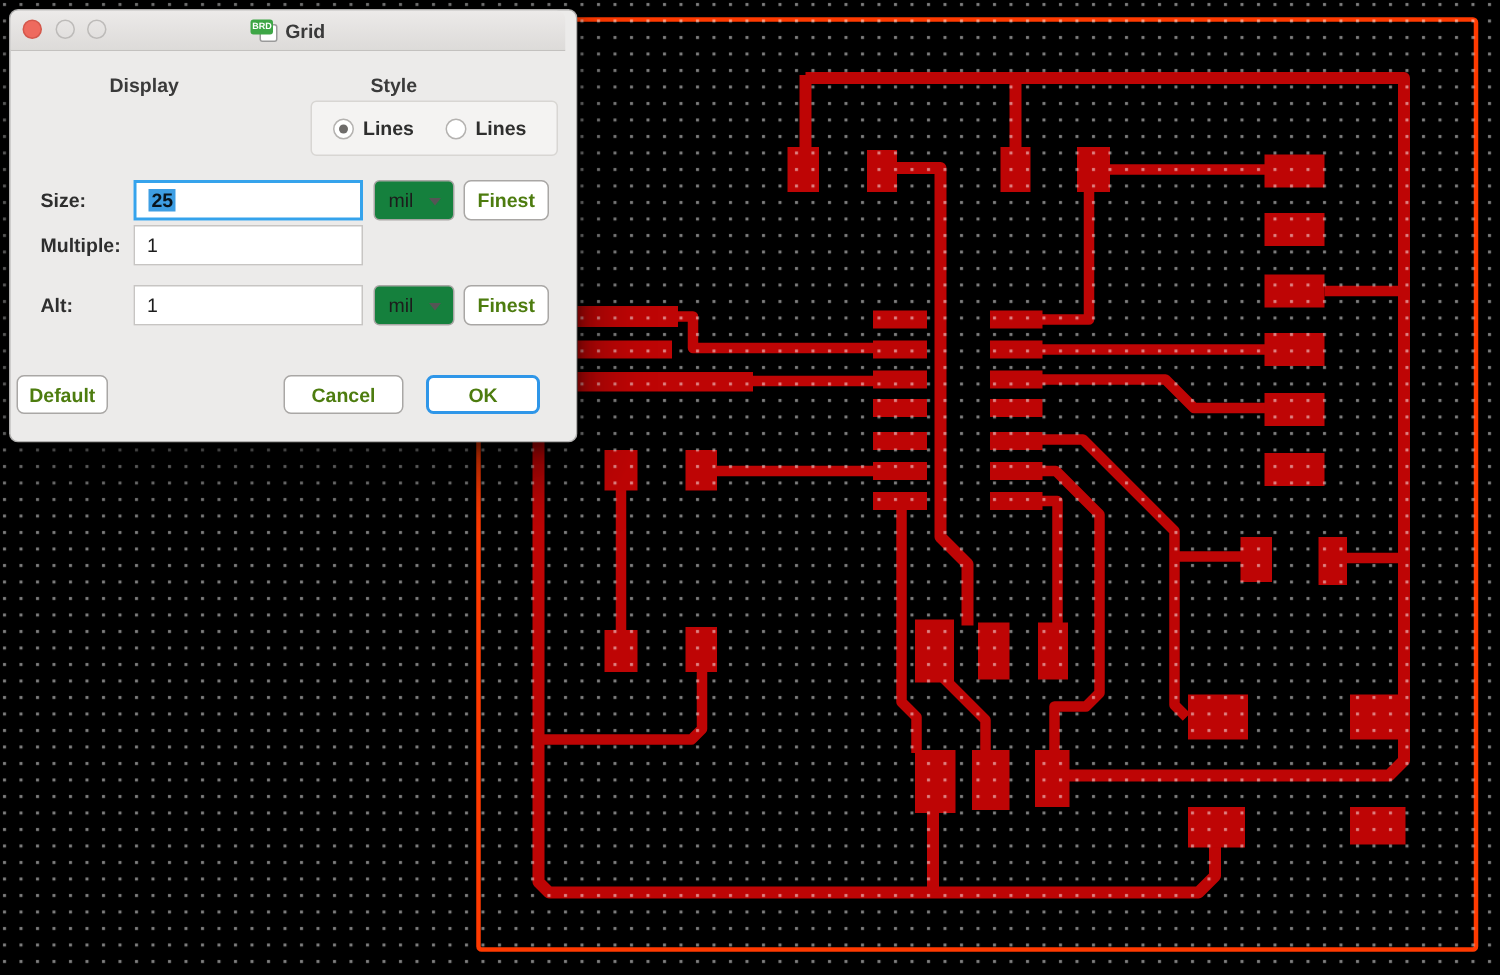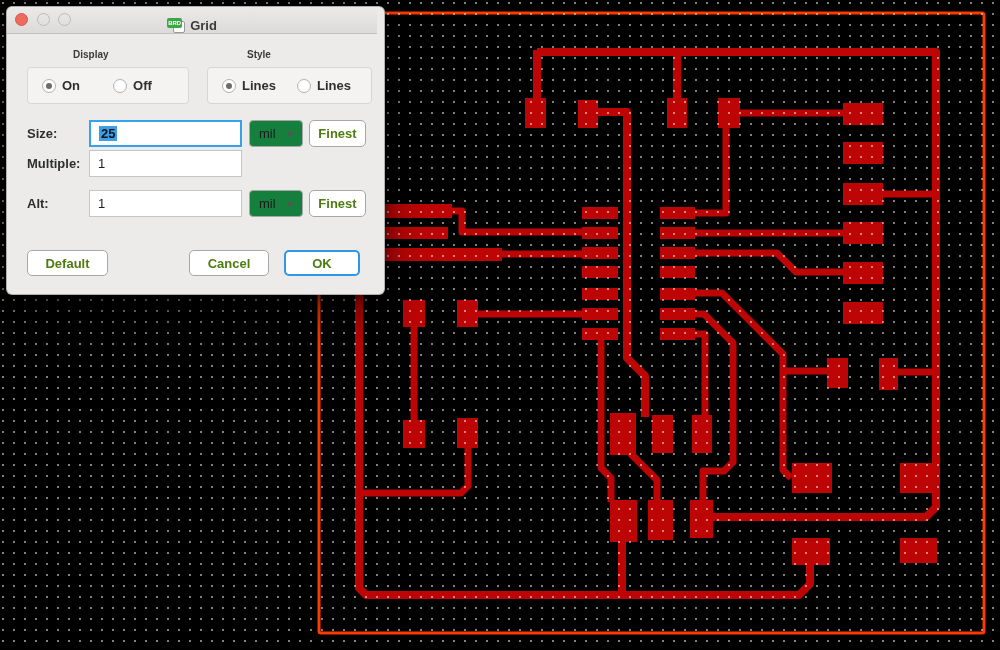--- a/index.html
+++ b/index.html
@@ -7,34 +7,34 @@
        font-family:"Liberation Sans",sans-serif;background:#000;}
   #pcb{position:absolute;left:0;top:0;}
   
   #dlg{position:absolute;left:6px;top:6px;width:379px;height:289px;
        background:#ECEBEA;border-radius:6px;border:1px solid rgba(0,0,0,.25);
        box-shadow:0 18px 45px rgba(0,0,0,.55),0 3px 10px rgba(0,0,0,.4);
        box-sizing:border-box;color:#2e2e2e;}
   #titlebar{position:absolute;left:0;top:0;right:7px;height:26px;
        background:linear-gradient(#eceae9,#dddbd9);
        border-bottom:1px solid #c3c1bf;border-radius:6px 6px 0 0;
-       display:flex;align-items:flex-end;justify-content:center;}
+       display:flex;align-items:center;justify-content:center;}
   .tl{position:absolute;top:6px;width:13px;height:13px;border-radius:50%;box-sizing:border-box;}
   #tl-close{left:8px;background:var(--close,#EE6A5E);border:1px solid #d4584c;}
   #tl-min{left:30px;border:1px solid #bdbbb9;background:transparent;}
   #tl-zoom{left:51px;border:1px solid #bdbbb9;background:transparent;}
   #titlegrp{display:flex;align-items:center;gap:5px;}
   #brdicon{position:relative;width:18px;height:16px;}
   #brdicon .page{position:absolute;right:0;bottom:0;width:12px;height:12px;background:#fff;
        border:1px solid #9a9a9a;border-radius:2px;box-sizing:border-box;}
   #brdicon .badge{position:absolute;left:0;top:1px;width:15px;height:10px;background:#3EA646;
        border-radius:2px;color:#fff;font-size:6px;font-weight:bold;line-height:10px;
        text-align:center;letter-spacing:0;}
   #wtitle{font-size:13px;font-weight:600;color:#3a3a3a;}
-  .glabel{position:absolute;font-size:10px;font-weight:600;color:#3a3a3a;padding-left:36px;}
+  .glabel{position:absolute;font-size:13px;font-weight:600;color:#3a3a3a;padding-left:36px;}
   .gbox{position:absolute;height:37px;background:#F4F3F2;border:1px solid #D8D6D3;
        border-radius:4px;box-sizing:border-box;display:flex;align-items:center;}
   .radio{width:14px;height:14px;border-radius:50%;background:#fff;border:1px solid #b4b2b0;
        box-sizing:border-box;position:relative;flex:none;}
   .radio.on::after{content:"";position:absolute;left:3px;top:3px;width:6px;height:6px;
        border-radius:50%;background:#6e6c6a;}
   .rlabel{font-size:13px;font-weight:600;color:#2e2e2e;margin-left:6px;}
   .row-label{position:absolute;font-size:13px;font-weight:600;color:#2e2e2e;}
   .tinput{position:absolute;width:153px;height:27px;background:#fff;border:1px solid #c7c5c3;
        box-sizing:border-box;font-size:13px;color:#1c1c1c;display:flex;align-items:center;
@@ -159,26 +159,20 @@
     <span id="titlegrp">
       <span id="brdicon">
         <span class="page"></span>
           <span class="badge">BRD</span>
       </span>
       <span id="wtitle">Grid</span>
     </span>
   </div>
 
   <div class="glabel" style="left:30px;top:42px">Display</div>
-  <div class="gbox" style="left:20px;top:60px;width:162px">
-    <span class="radio on" style="margin-left:14px"></span>
-    <span class="rlabel">On</span>
-    <span class="radio" style="margin-left:33px"></span>
-    <span class="rlabel">Off</span>
-  </div>
 
   <div class="glabel" style="left:204px;top:42px">Style</div>
   <div class="gbox" style="left:200px;top:60px;width:165px">
     <span class="radio on" style="margin-left:14px"></span>
     <span class="rlabel">Lines</span>
     <span class="radio" style="margin-left:21px"></span>
     <span class="rlabel">Lines</span>
   </div>
 
   <div class="row-label" style="left:20px;top:119px">Size:</div>
@@ -199,16 +193,16 @@
   <div class="row-label" style="left:20px;top:189px">Alt:</div>
   <div class="tinput" style="left:82px;top:183px">
     <span>1</span>
   </div>
   <div class="unit" style="left:242px;top:183px">
     <span>mil</span>
     <span class="tri"></span>
   </div>
   <div class="btn" style="left:302px;top:183px;width:57px;height:27px">Finest</div>
 
-  <div class="btn" style="left:20px;top:243px;width:81px">Default</div>
+  <div class="btn" style="left:4px;top:243px;width:61px">Default</div>
   <div class="btn" style="left:182px;top:243px;width:80px">Cancel</div>
   <div class="btn okfocus" style="left:277px;top:243px;width:76px">OK</div>
 </div>
 
 </body></html>

